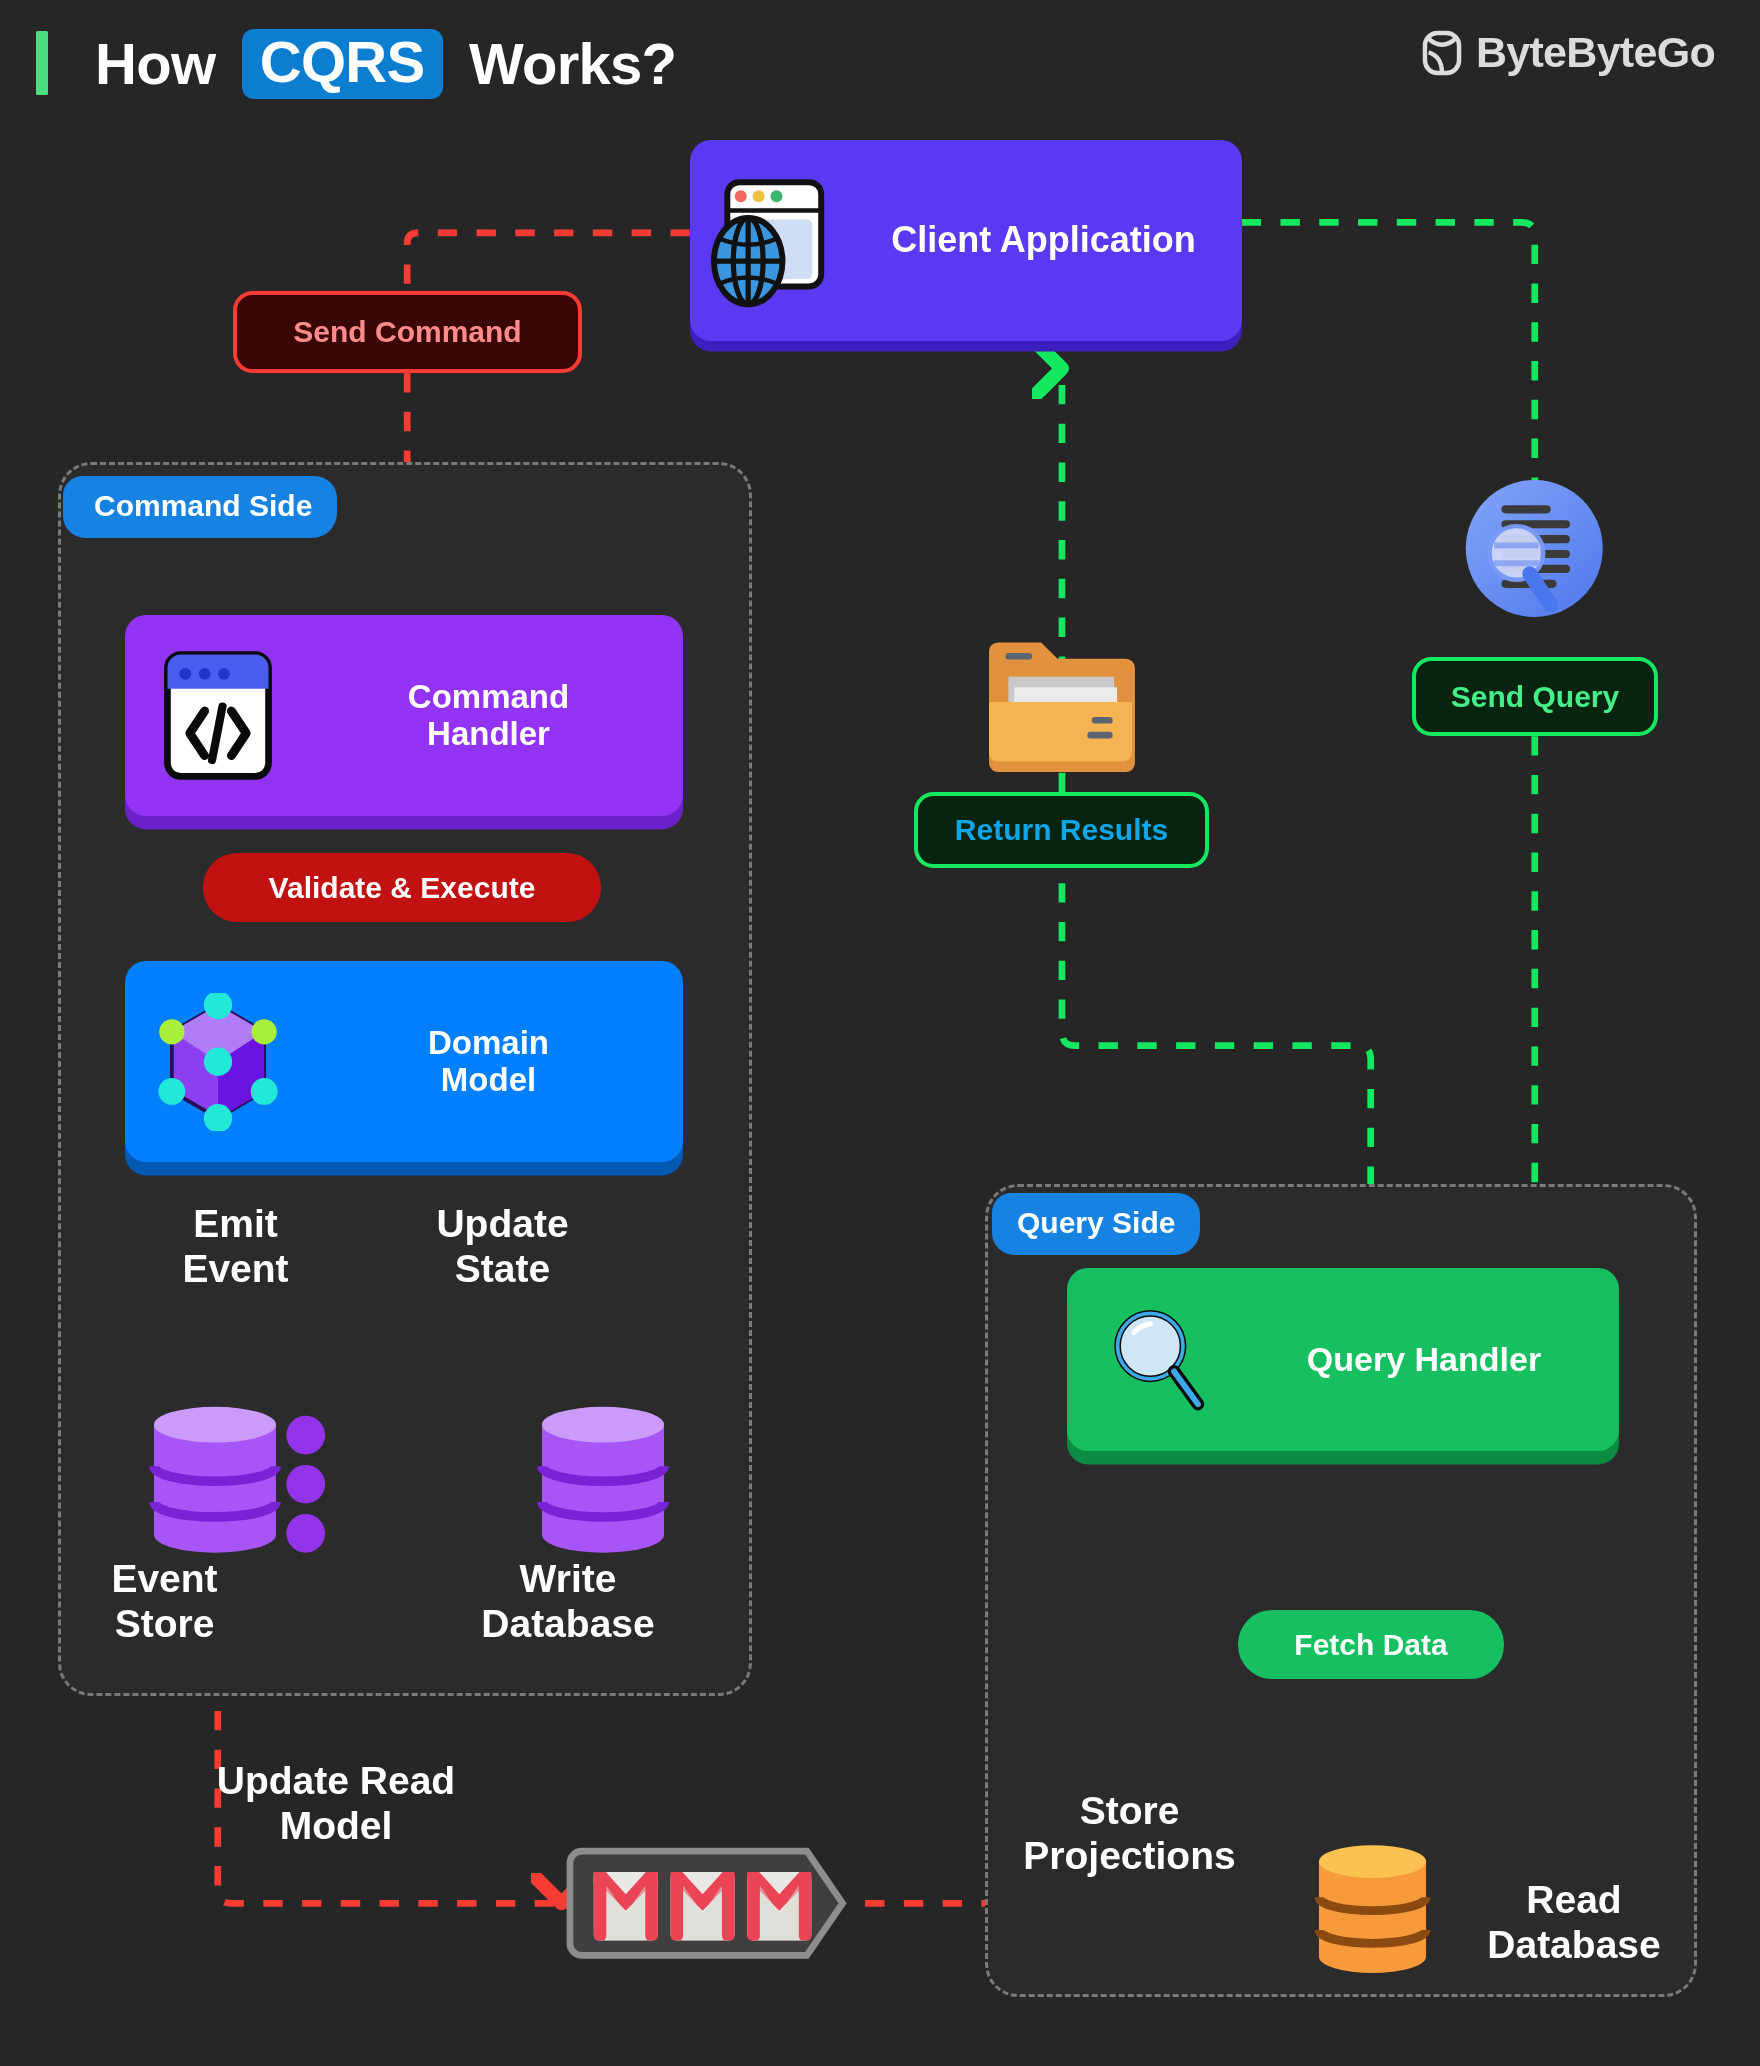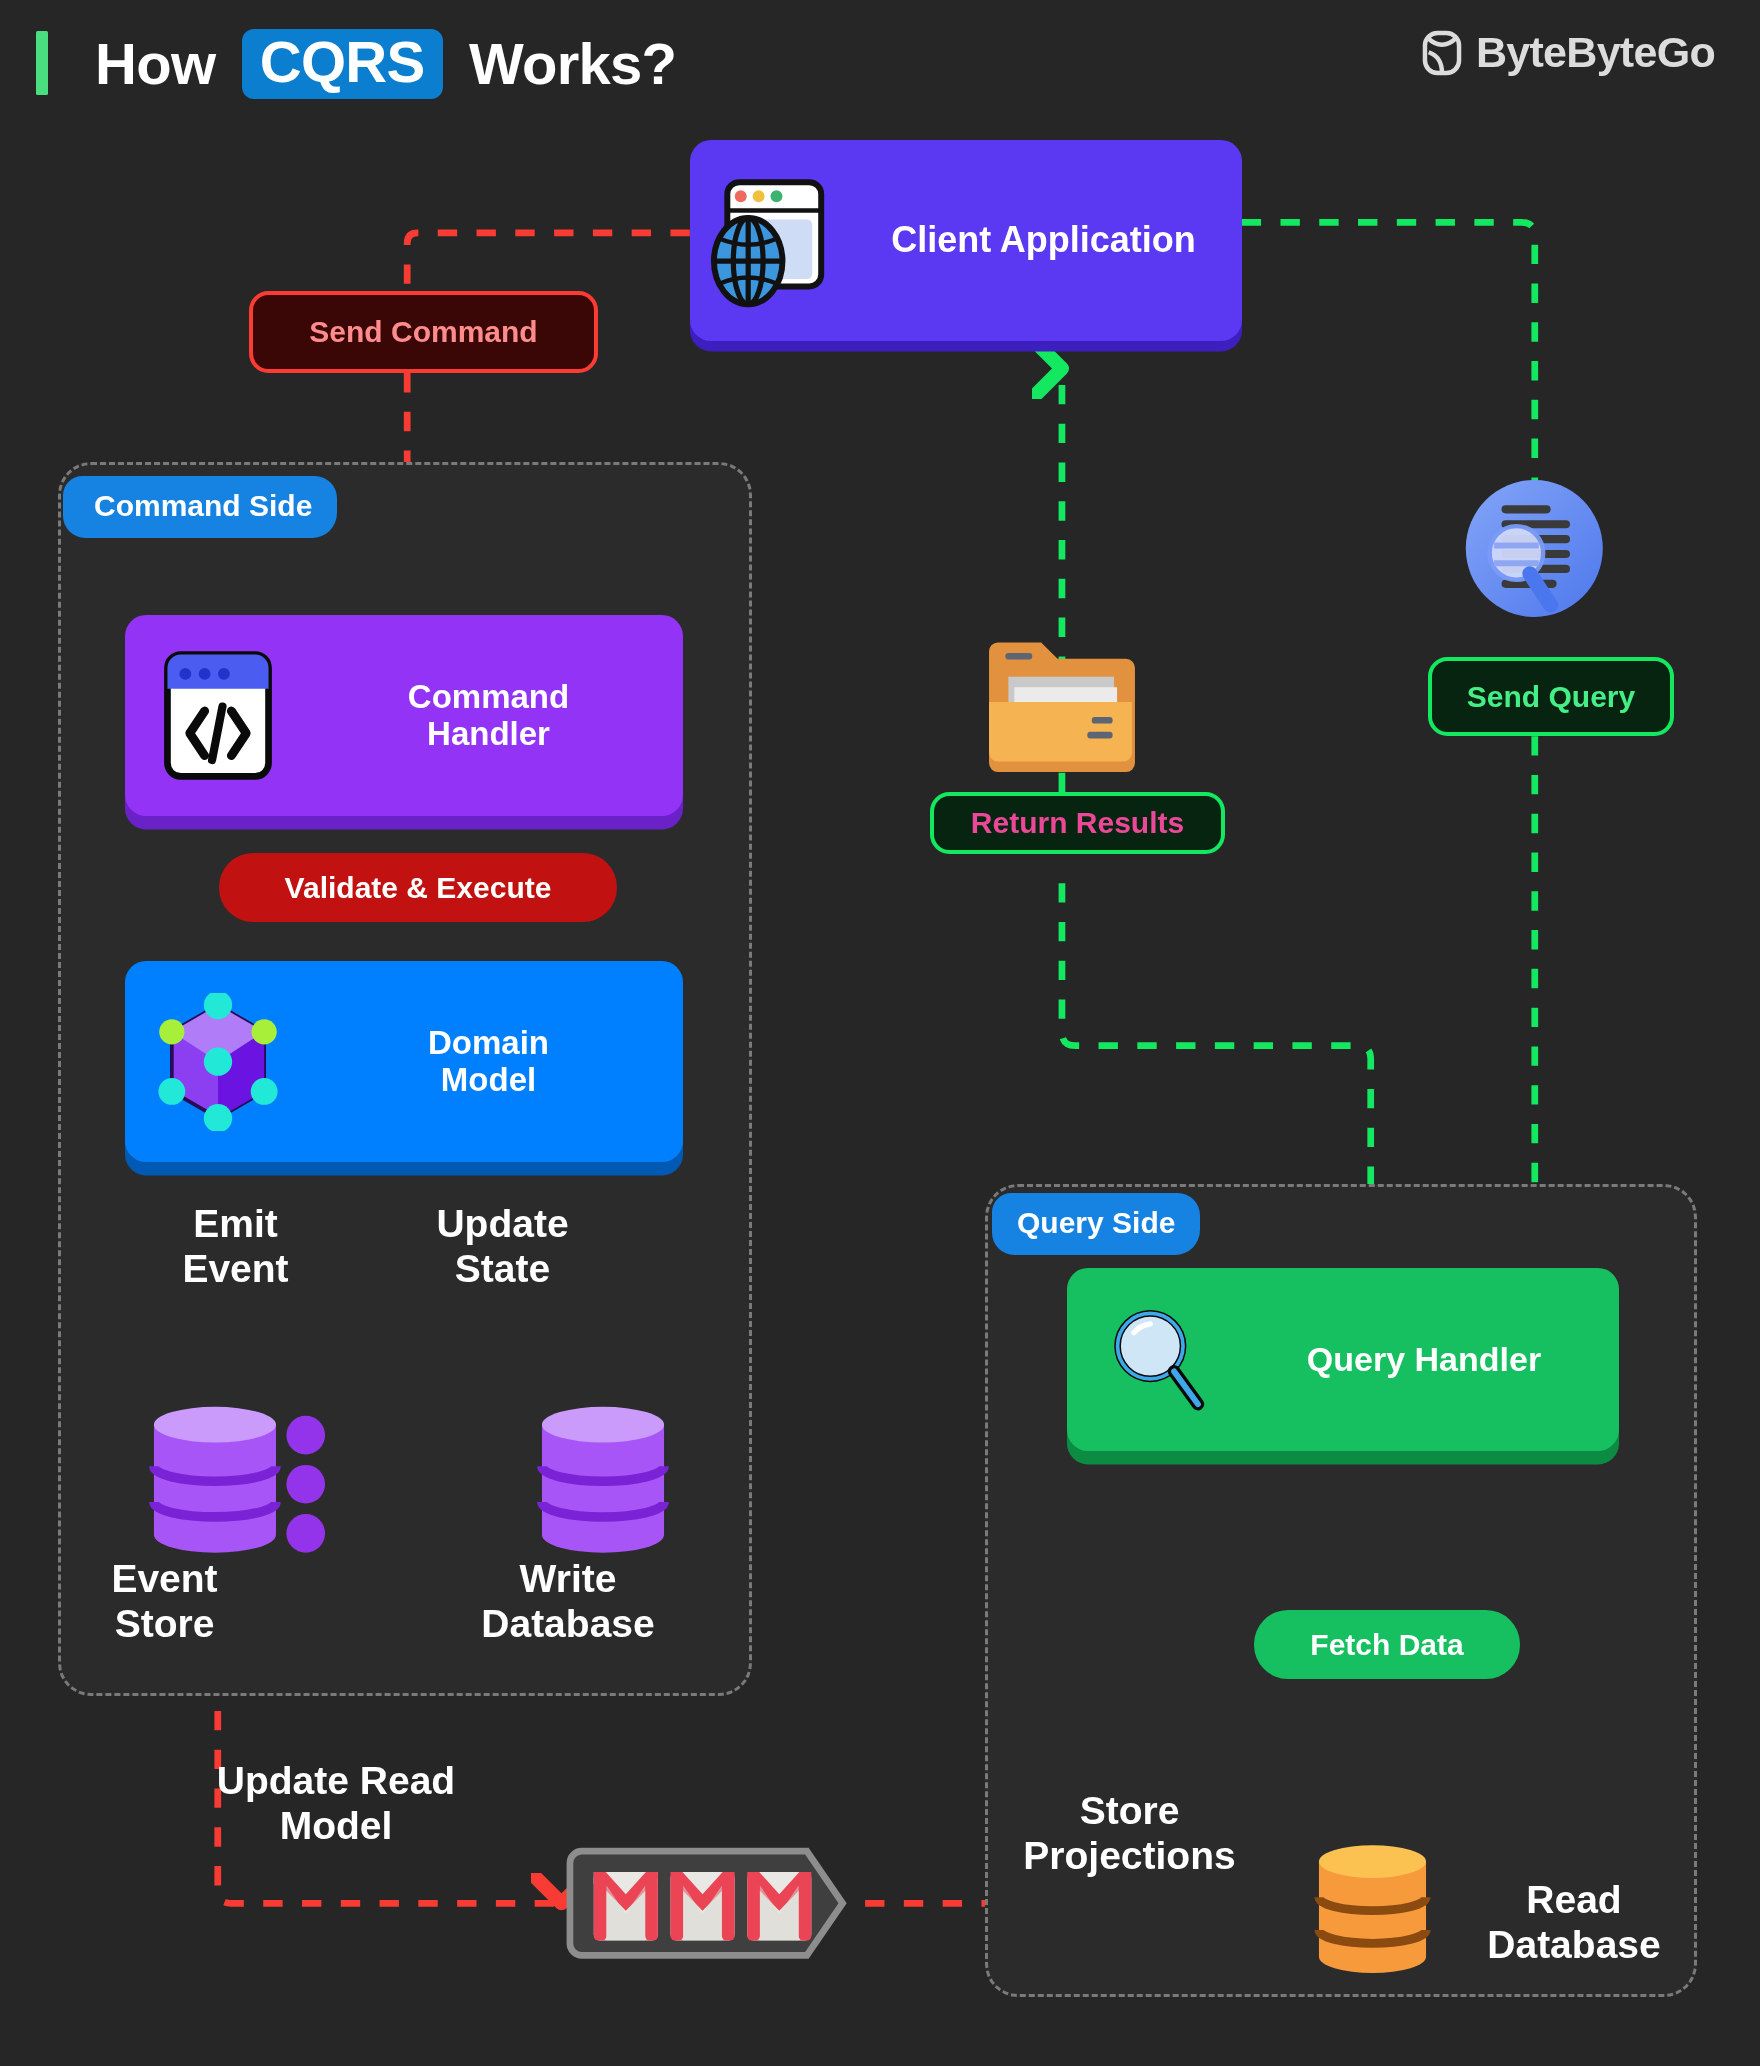--- a/index.html
+++ b/index.html
@@ -49,27 +49,27 @@
   #cmd-handler { left:125px; top:615px; width:558px; height:201px;
     background:#9333f5; box-shadow:0 13.4px 0 0 #6b21c8; }
   #domain-model { left:125px; top:961px; width:558px; height:201px;
     background:#0080ff; box-shadow:0 13.4px 0 0 #0059b3; }
   #query-handler{ left:1067px; top:1268px; width:552px; height:183px;
     background:#16c060; box-shadow:0 13.4px 0 0 #0c8b42; }
   #query-handler .label { font-size:34px; }
 
   
   .badge { border-radius:16.4px; display:flex; align-items:center; justify-content:center;
-           font-size:30px; font-weight:bold; white-space:nowrap; text-align:center;margin-left:16px; }
+           font-size:30px; font-weight:bold; white-space:nowrap; text-align:center; }
   #send-command { left:233px; top:291px; width:349px; height:82px;
      background:#3a0606; border:4.5px solid #fc3b32; color:#ff8c8c; border-radius:19.4px; }
   #validate-exec { left:203px; top:853px; width:398px; height:69px;
      background:#c21111; color:#ffffff; border-radius:34px; }
-  #return-results { left:914px; top:792px; width:295px; height:62px;
-     background:#06240f; border:4.5px solid #13e860; color:#ec4899; border-radius:19.4px; }
+  #return-results { left:914px; top:792px; width:295px; height:76px;
+     background:#06240f; border:4.5px solid #13e860; color:#0ea5e9; border-radius:19.4px; }
   #send-query { left:1412px; top:657px; width:246px; height:79px;
      background:#06240f; border:4.5px solid #13e860; color:#46ee87; border-radius:19.4px; }
   #fetch-data { left:1238px; top:1610px; width:266px; height:69px;
      background:#16c060; color:#ffffff; border-radius:34px; border:none; }
 
   
   .plain { color:#ffffff; font-weight:bold; font-size:39px; line-height:1.15; text-align:center; white-space:pre-line; }
   #lbl-emit   { left:149px;  top:1202px; width:173px; }
   #lbl-update { left:410px;  top:1202px; width:185px; }
   #lbl-event-store { left:69px;  top:1557px; width:191px; }

